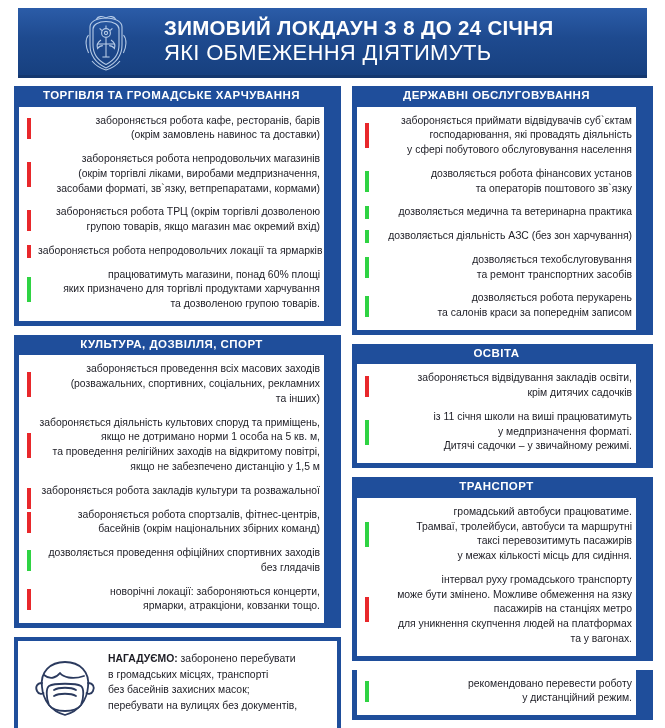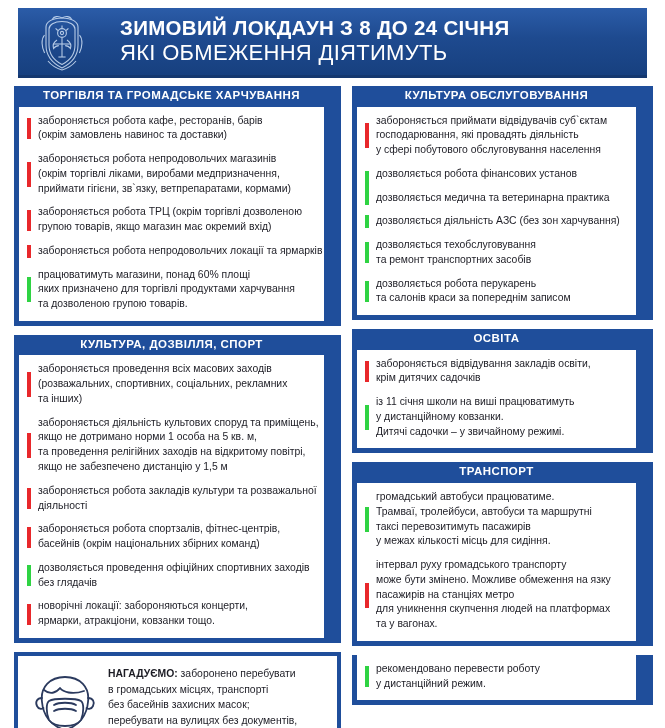--- a/index.html
+++ b/index.html
@@ -27,20 +27,21 @@
     position: absolute;
     left: 18px;
     top: 8px;
     width: 629px;
     height: 70px;
     background: linear-gradient(to bottom, #2b5ca8 0%, #1e4a8f 45%, #17407f 100%);
     border-bottom: 3px solid #15386f;
     display: flex;
     align-items: center;
     box-sizing: border-box;
+    padding-left: 44px;
   }
   .emblem {
     width: 52px;
     height: 58px;
     margin-left: 18px;
     margin-right: 10px;
     flex: 0 0 auto;
     opacity: .85;
   }
   .header-text {
@@ -114,21 +115,21 @@
   }
   .item:last-child { margin-bottom: 2px; }
   .item .tick {
     position: absolute;
     left: 2px;
     width: 4px;
     border-radius: 0;
   }
   .item.ban .tick    { background: #e8282b; }
   .item.allow .tick  { background: #2fd343; }
-  .item .line { display: block; white-space: nowrap; }
+  .item .line { display: block; white-space: nowrap; text-align: right; }
 
   
   .reminder {
     background: #1f4e9b;
     padding: 4px;
     box-sizing: border-box;
   }
   .reminder-inner {
     background: #ffffff;
     display: flex;
@@ -184,21 +185,21 @@
           <div class="panel-body">
             <div class="item ban">
               <span class="tick" style="height: 21px; top: 4.3px;"></span>
               <span class="line">забороняється робота кафе, ресторанів, барів</span>
               <span class="line">(окрім замовлень навинос та доставки)</span>
             </div>
             <div class="item ban">
               <span class="tick" style="height: 25px; top: 9.7px;"></span>
               <span class="line">забороняється робота непродовольчих магазинів</span>
               <span class="line">(окрім торгівлі ліками, виробами медпризначення,</span>
-              <span class="line">приймати гігієни, зв`язку, ветпрепаратами, кормами)</span>
+              <span class="line">засобами форматі, зв`язку, ветпрепаратами, кормами)</span>
             </div>
             <div class="item ban">
               <span class="tick" style="height: 21px; top: 4.3px;"></span>
               <span class="line">забороняється робота ТРЦ (окрім торгівлі дозволеною</span>
               <span class="line">групою товарів, якщо магазин має окремий вхід)</span>
             </div>
             <div class="item ban">
               <span class="tick" style="height: 13px; top: 1px;"></span>
               <span class="line">забороняється робота непродовольчих локації та ярмарків</span>
             </div>
@@ -222,21 +223,20 @@
             <div class="item ban">
               <span class="tick" style="height: 25px; top: 17.1px;"></span>
               <span class="line">забороняється діяльність культових споруд та приміщень,</span>
               <span class="line">якщо не дотримано норми 1 особа на 5 кв. м,</span>
               <span class="line">та проведення релігійних заходів на відкритому повітрі,</span>
               <span class="line">якщо не забезпечено дистанцію у 1,5 м</span>
             </div>
             <div class="item ban">
               <span class="tick" style="height: 21px; top: 4.3px;"></span>
               <span class="line">забороняється робота закладів культури та розважальної</span>
-              <span class="line">діяльності</span>
             </div>
             <div class="item ban">
               <span class="tick" style="height: 21px; top: 4.3px;"></span>
               <span class="line">забороняється робота спортзалів, фітнес-центрів,</span>
               <span class="line">басейнів (окрім національних збірних команд)</span>
             </div>
             <div class="item allow">
               <span class="tick" style="height: 21px; top: 4.3px;"></span>
               <span class="line">дозволяється проведення офіційних спортивних заходів</span>
               <span class="line">без глядачів</span>
@@ -268,31 +268,32 @@
         <div class="reminder-text">
           <span class="lead">НАГАДУЄМО:</span><span><span class=""> заборонено перебувати</span><span class="line">в громадських місцях, транспорті</span><span class="line">без басейнів захисних масок;</span><span class="line">перебувати на вулицях без документів,</span></span>
         </div>
       </div>
     </div>
   </div>
 
   <div class="col-right">
     <div>
         <div class="panel">
-          <div class="panel-title">КУЛЬТУРА ОБСЛУГОВУВАННЯ</div>
+          <div class="panel-title">ДЕРЖАВНІ ОБСЛУГОВУВАННЯ</div>
           <div class="panel-body">
             <div class="item ban">
               <span class="tick" style="height: 25px; top: 9.7px;"></span>
               <span class="line">забороняється приймати відвідувачів суб`єктам</span>
               <span class="line">господарювання, які провадять діяльність</span>
               <span class="line">у сфері побутового обслуговування населення</span>
             </div>
             <div class="item allow">
               <span class="tick" style="height: 21px; top: 4.3px;"></span>
               <span class="line">дозволяється робота фінансових установ</span>
+              <span class="line">та операторів поштового зв`язку</span>
             </div>
             <div class="item allow">
               <span class="tick" style="height: 13px; top: 1px;"></span>
               <span class="line">дозволяється медична та ветеринарна практика</span>
             </div>
             <div class="item allow">
               <span class="tick" style="height: 13px; top: 1px;"></span>
               <span class="line">дозволяється діяльність АЗС (без зон харчування)</span>
             </div>
             <div class="item allow">
@@ -311,21 +312,21 @@
           <div class="panel-title">ОСВІТА</div>
           <div class="panel-body">
             <div class="item ban">
               <span class="tick" style="height: 21px; top: 4.3px;"></span>
               <span class="line">забороняється відвідування закладів освіти,</span>
               <span class="line">крім дитячих садочків</span>
             </div>
             <div class="item allow">
               <span class="tick" style="height: 25px; top: 9.7px;"></span>
               <span class="line">із 11 січня школи на виші працюватимуть</span>
-              <span class="line">у дистанційному ковзанки.</span>
+              <span class="line">у медпризначення форматі.</span>
               <span class="line">Дитячі садочки – у звичайному режимі.</span>
             </div>
           </div>
         </div>
         <div class="panel">
           <div class="panel-title">ТРАНСПОРТ</div>
           <div class="panel-body">
             <div class="item allow">
               <span class="tick" style="height: 25px; top: 17.1px;"></span>
               <span class="line">громадський автобуси працюватиме.</span>

